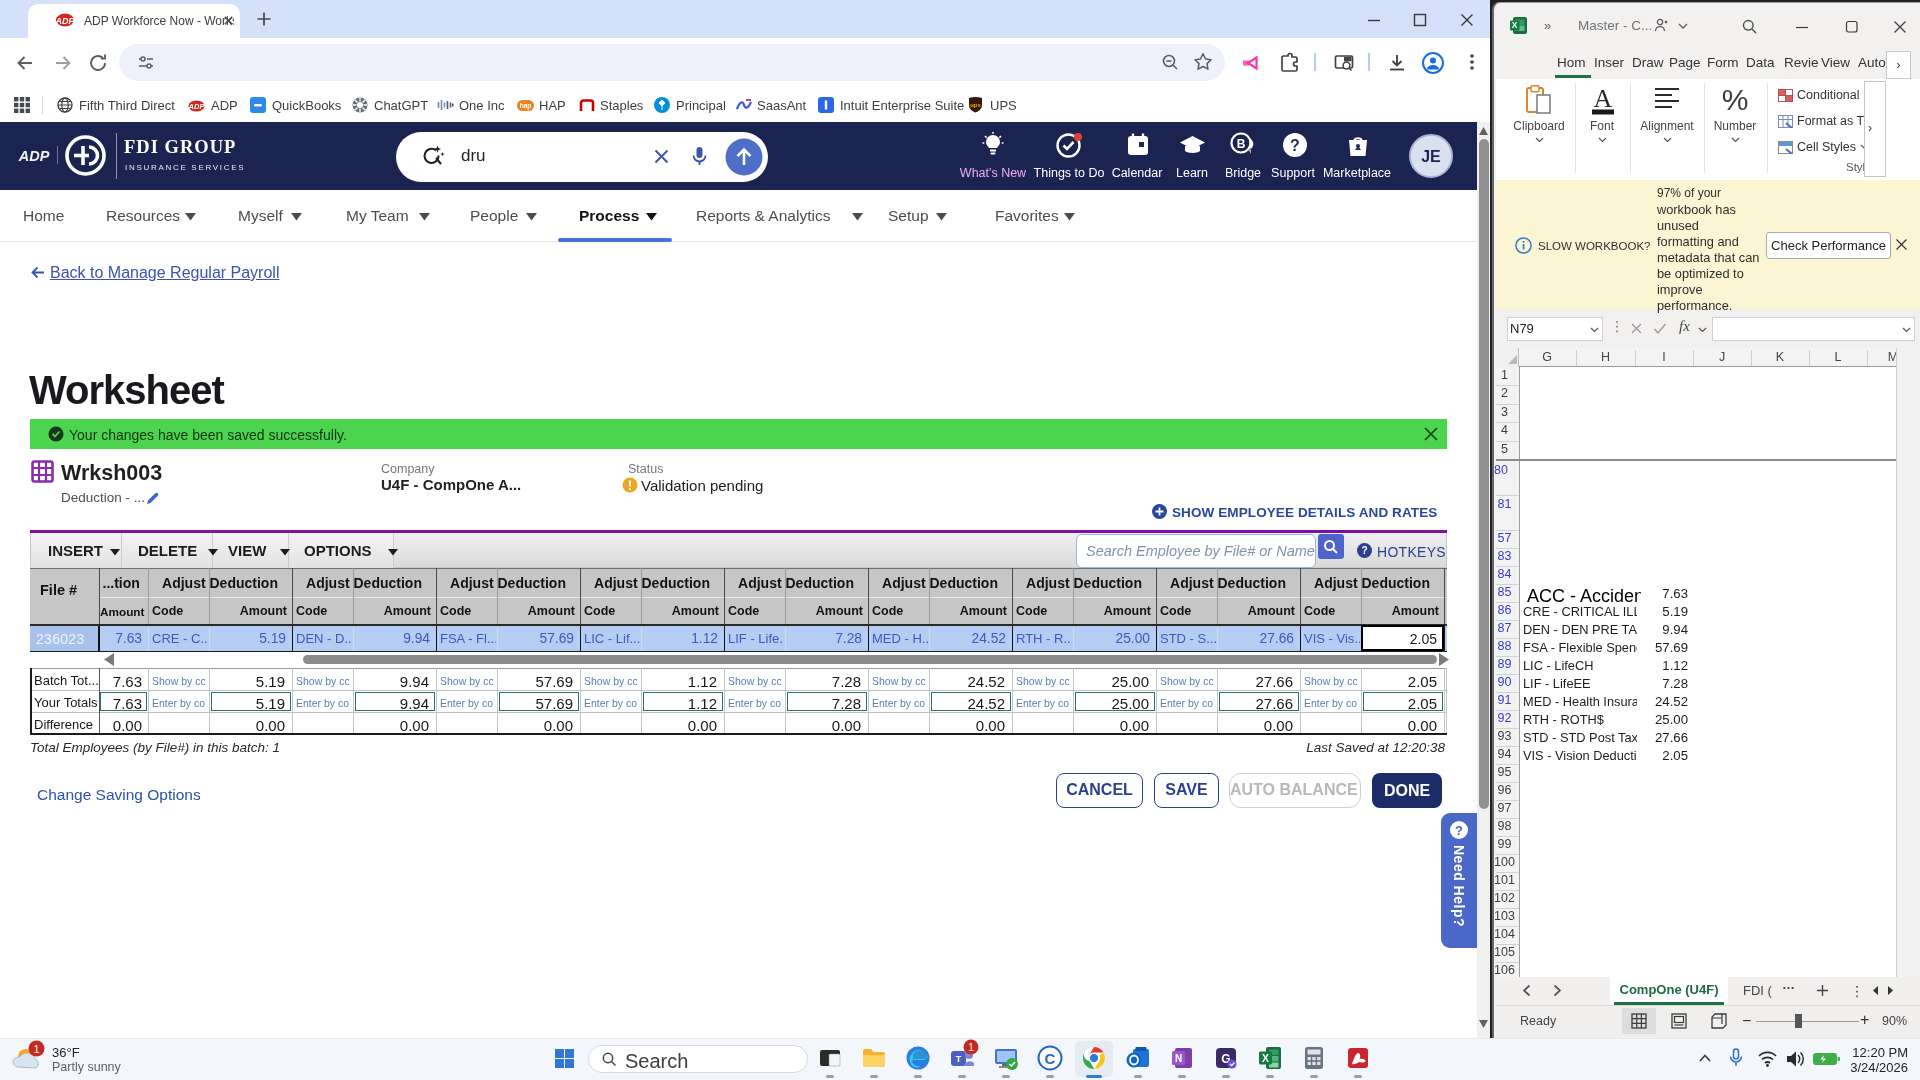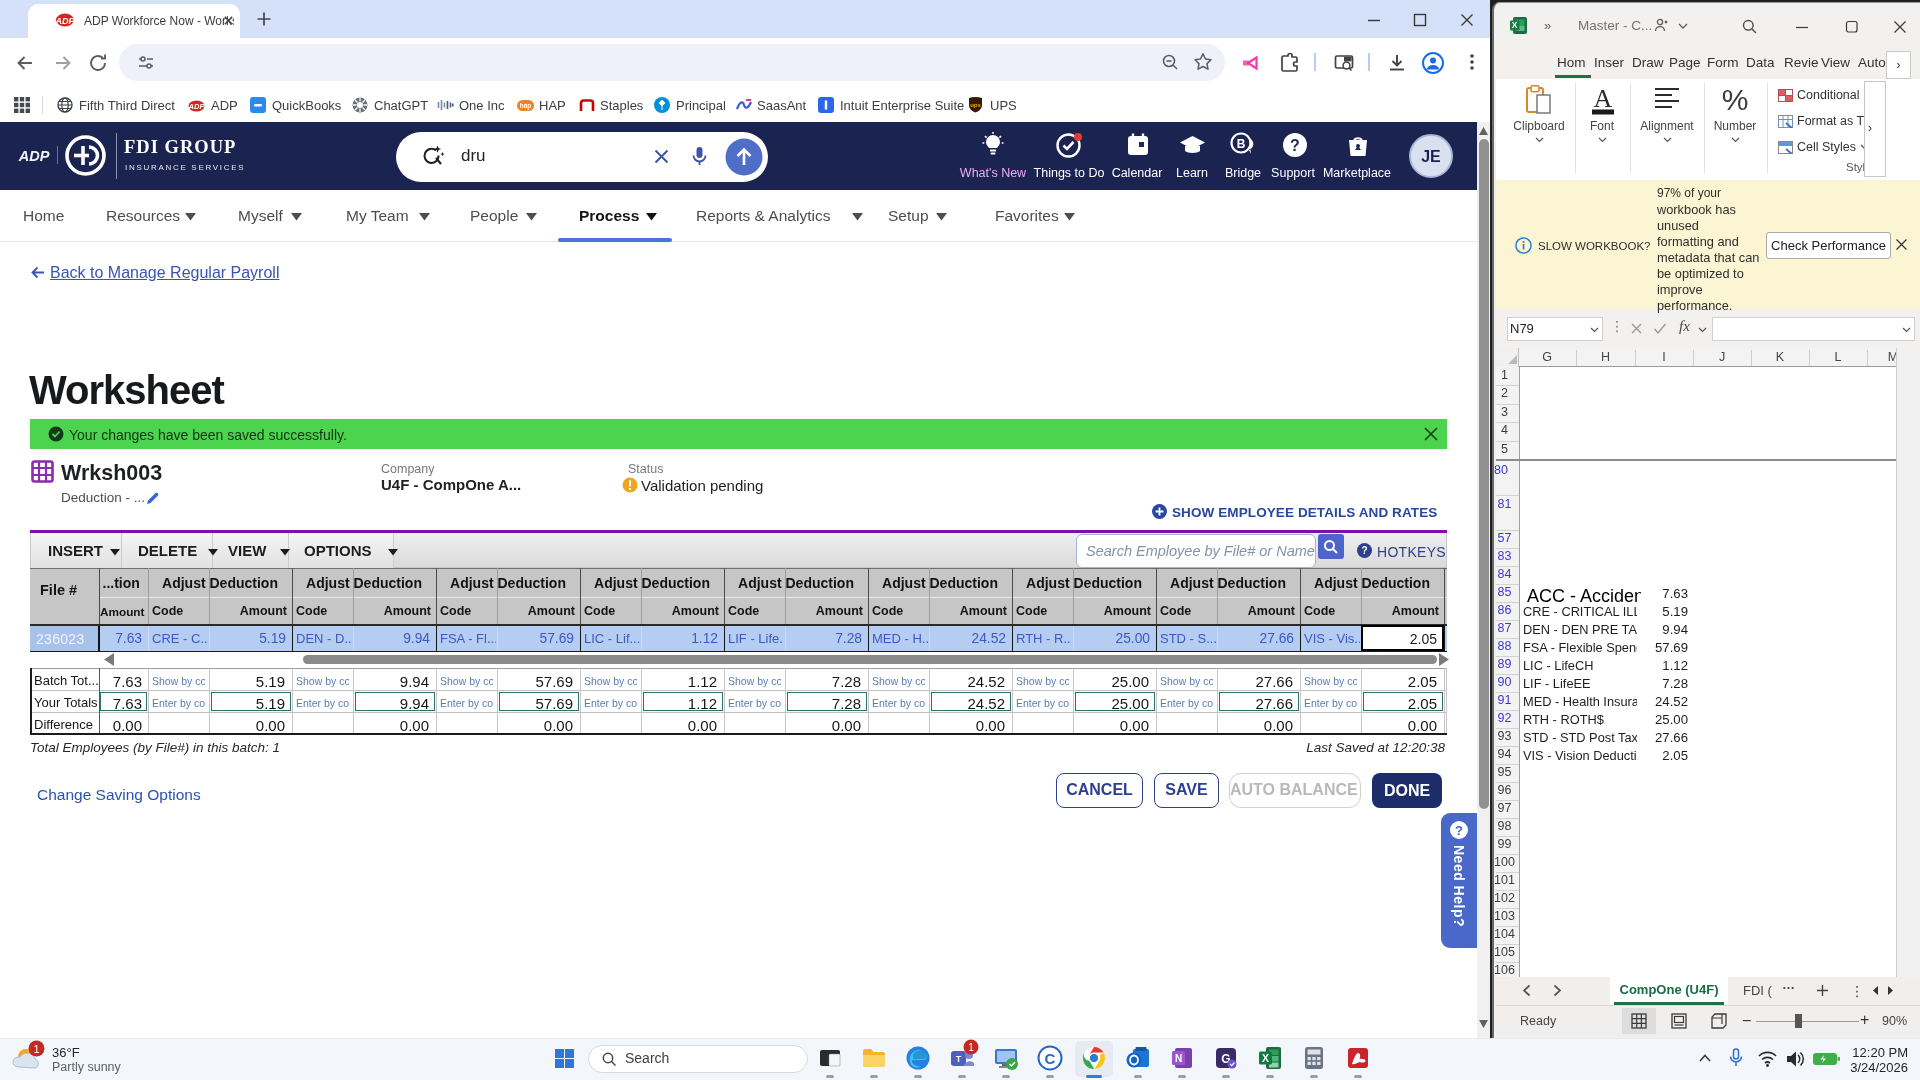--- a/index.html
+++ b/index.html
@@ -914,21 +914,21 @@
         <rect x="10" y="0" width="9" height="9"></rect>
         <rect x="0" y="10" width="9" height="9"></rect>
         <rect x="10" y="10" width="9" height="9"></rect>
       </g>
     </svg>
     <div class="abs" style="left:588px;top:6px;width:220px;height:28px;background:#fff;border:1px solid #d6dae0;border-radius:14px"></div>
     <svg class="abs" style="left:602px;top:13px" width="15" height="15" viewBox="0 0 15 15">
       <circle cx="6" cy="6" r="4.7" fill="none" stroke="#444" stroke-width="1.5"></circle>
       <path d="M9.5 9.5 L13.5 13.5" stroke="#444" stroke-width="1.5"></path>
     </svg>
-    <div class="abs" style="left:625px;top:11px;font-size:14px;color:#3c4043">Search</div>
+    <div class="abs" style="left:625px;top:11px;font-size:20px;color:#3c4043">Search</div>
     <svg class="abs" style="left:817px;top:6px" width="26" height="26" viewBox="0 0 26 26">
       <rect x="3" y="5" width="20" height="16" rx="2" fill="#2b2b2b"></rect>
       <rect x="12" y="9" width="11" height="12" rx="1" fill="#f5f5f5" stroke="#888" stroke-width=".5"></rect>
     </svg>
     <div class="abs" style="left:826px;top:36px;width:8px;height:3px;background:#9aa0a6;border-radius:1.5px"></div>
     <svg class="abs" style="left:861px;top:6px" width="26" height="26" viewBox="0 0 26 26">
       <path d="M2 6 a2 2 0 0 1 2-2 h6 l2.5 3 H22 a2 2 0 0 1 2 2 v11 a2 2 0 0 1 -2 2 H4 a2 2 0 0 1 -2-2 z" fill="#f6b229"></path>
       <path d="M2 10 H24 V20 a2 2 0 0 1 -2 2 H4 a2 2 0 0 1 -2-2 z" fill="#fdd366"></path>
     </svg>
     <div class="abs" style="left:870px;top:36px;width:8px;height:3px;background:#9aa0a6;border-radius:1.5px"></div>

